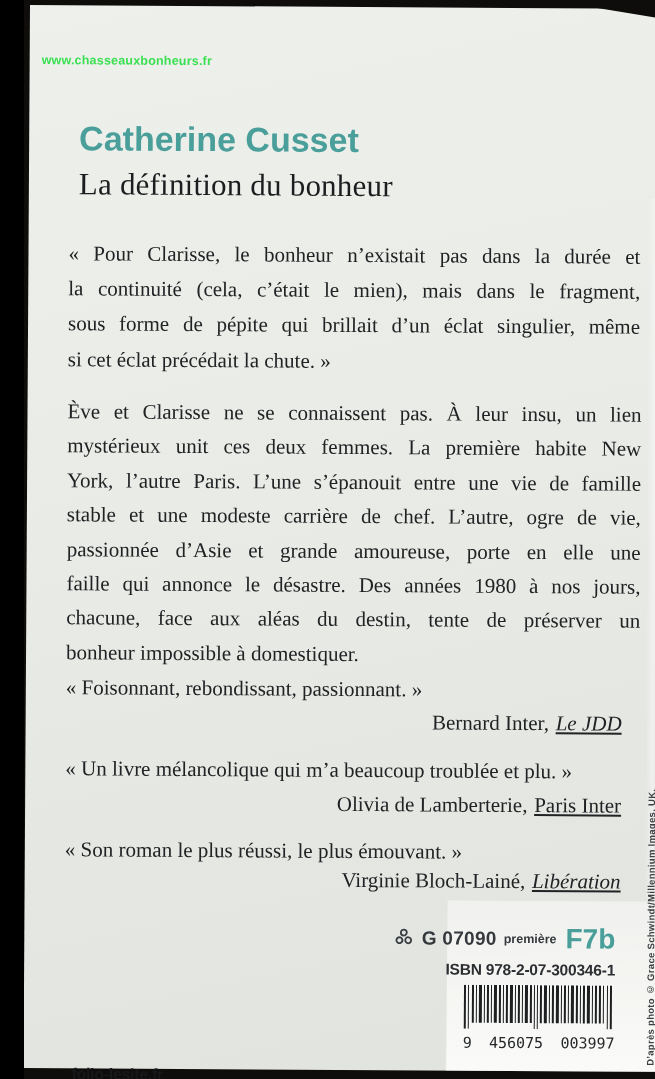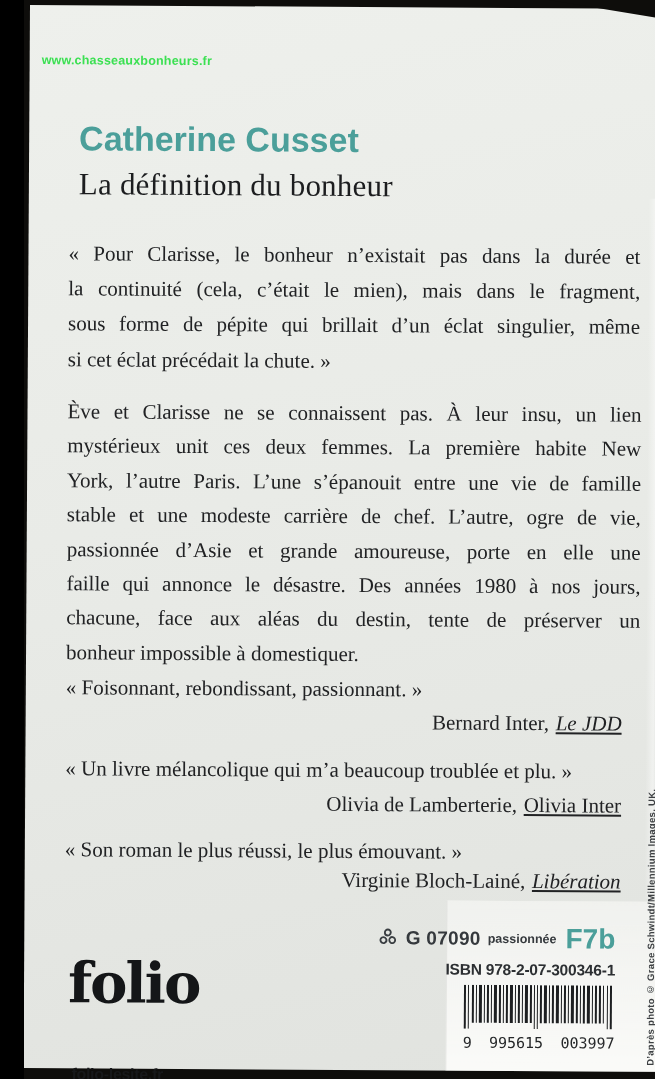--- a/index.html
+++ b/index.html
@@ -131,44 +131,43 @@
         <div>bonheur impossible à domestiquer.</div>
       </div>
 
     <div class="review-quote rq1">« Foisonnant, rebondissant, passionnant. »</div>
     <div class="review-attr ra1">
       <span>Bernard Inter,</span><span class="attr-source italic">Le JDD</span>
     </div>
 
     <div class="review-quote rq2">« Un livre mélancolique qui m’a beaucoup troublée et plu. »</div>
     <div class="review-attr ra2">
-      <span>Olivia de Lamberterie,</span><span class="attr-source">Olivia Inter</span>
+      <span>Olivia de Lamberterie,</span><span class="attr-source">Paris Inter</span>
     </div>
 
     <div class="review-quote rq3">« Son roman le plus réussi, le plus émouvant. »</div>
     <div class="review-attr ra3">
       <span>Virginie Bloch-Lainé,</span><span class="attr-source italic">Libération</span>
     </div>
 
-    <div class="folio-logo">folio</div>
     <div class="folio-site">folio-lesite.fr</div>
 
     <div class="printinfo">
       <div class="print-row1">
         <span>
           <svg width="21" height="21" viewBox="0 0 24 24" fill="none" stroke="#3a3e42" stroke-width="2.1" stroke-linecap="round">
             <g>
               <path d="M12 10.6 a3.4 3.4 0 1 1 3.4 -3.4 q0 1.9 -2 3.1"></path>
               <path d="M12 10.6 a3.4 3.4 0 1 1 3.4 -3.4 q0 1.9 -2 3.1" transform="rotate(120 12 13)"></path>
               <path d="M12 10.6 a3.4 3.4 0 1 1 3.4 -3.4 q0 1.9 -2 3.1" transform="rotate(240 12 13)"></path>
             </g>
           </svg>
         </span>
         <span class="print-code">G 07090</span>
-        <span class="print-cat">passionnée</span>
+        <span class="print-cat">première</span>
         <span class="print-catcode">F7b</span>
       </div>
       <div class="isbn">ISBN 978-2-07-300346-1</div>
     </div>
 
     <div class="barcode-wrap">
       <svg width="152" height="44" viewBox="0 0 150 44">
         <g fill="#1d1f21">
           <rect x="0" y="0" width="2" height="44"></rect>
             <rect x="4" y="0" width="1" height="44"></rect>
@@ -206,21 +205,21 @@
             <rect x="128" y="0" width="1" height="38"></rect>
           <rect x="131" y="0" width="2" height="38"></rect>
             <rect x="135" y="0" width="2" height="38"></rect>
           <rect x="139" y="0" width="1" height="38"></rect>
           <rect x="143" y="0" width="1" height="44"></rect>
             <rect x="146" y="0" width="2" height="44"></rect>
         </g>
       </svg>
       <div class="barcode-digits">
         <span>9</span>
-        <span>995615</span>
+        <span>456075</span>
         <span>003997</span>
       </div>
     </div>
 
     <div class="photo-credit">D’après photo © Grace Schwindt/Millennium Images, UK.</div>
 
   </div>
 
   <div class="corner-wedge"></div>
 

